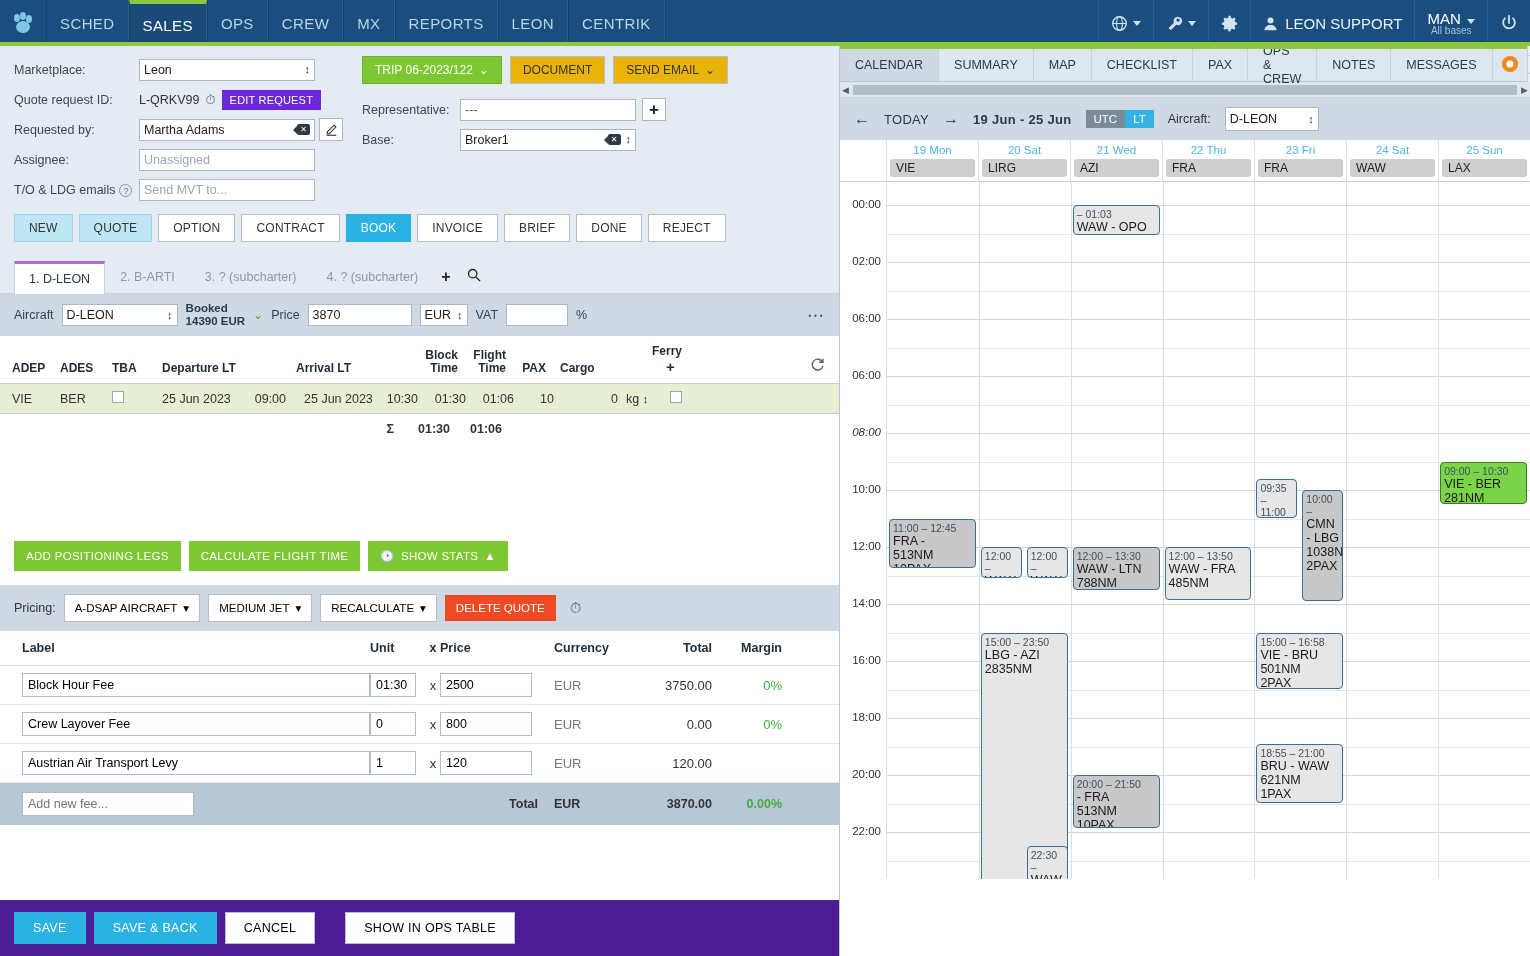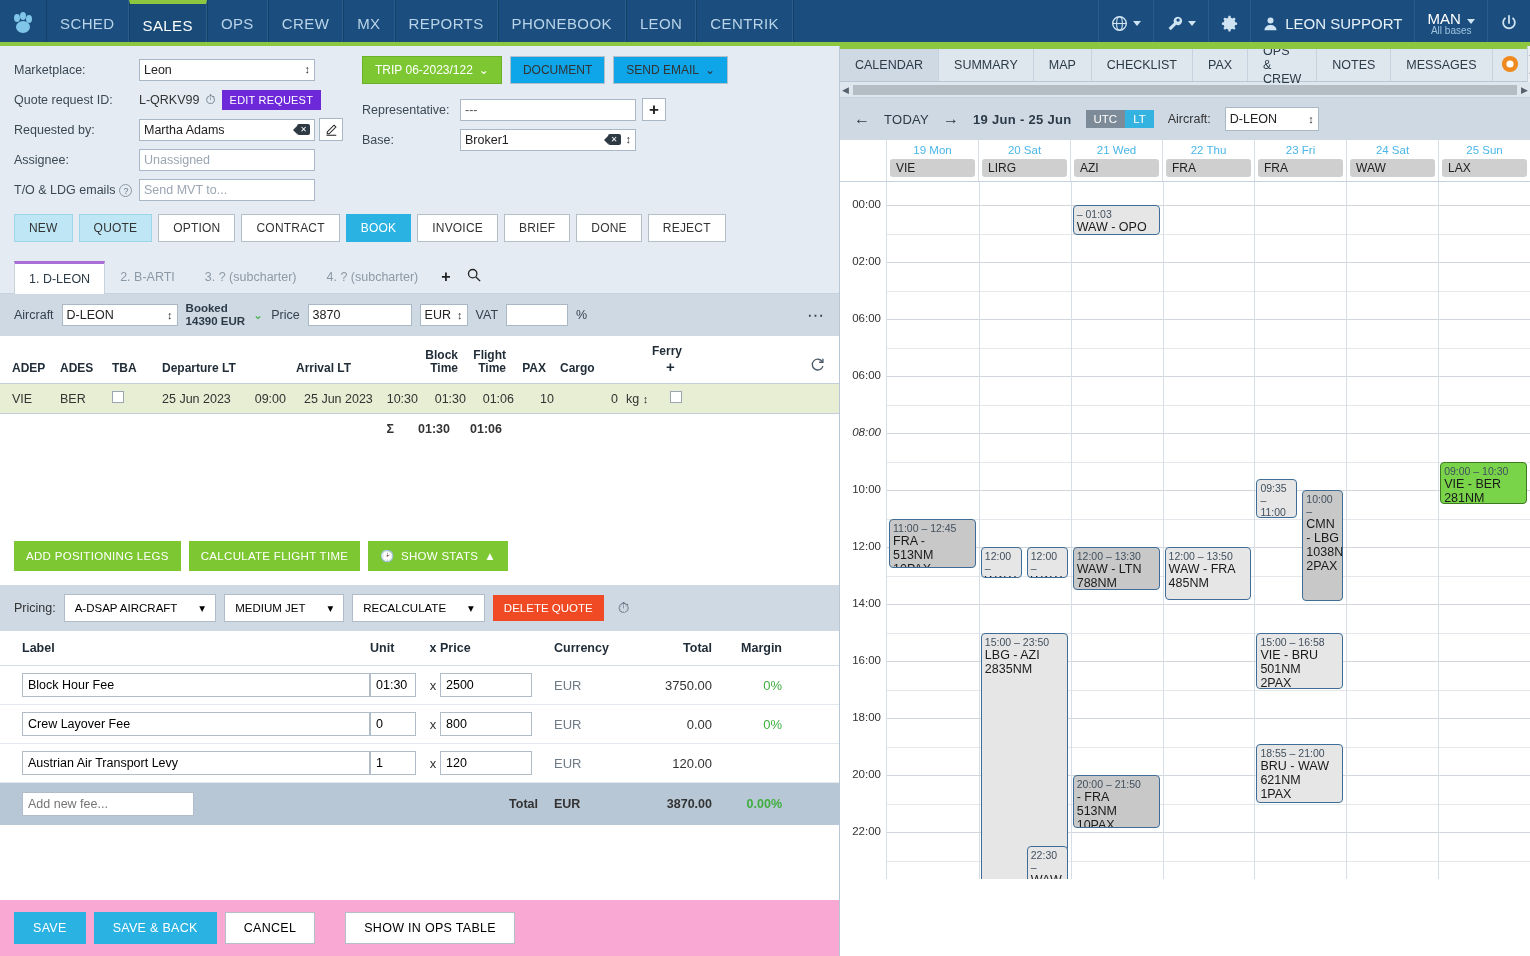--- a/index.html
+++ b/index.html
@@ -78,21 +78,21 @@
   .btn-edit { width:24px;height:23px;border:1px solid #aab7c4;background:#fff;margin-left:4px;display:flex;align-items:center;justify-content:center;cursor:pointer;}
   .btn-plus { width:24px;height:23px;border:1px solid #aab7c4;background:#fff;margin-left:6px;display:flex;align-items:center;justify-content:center;cursor:pointer;font-size:17px;font-weight:bold;color:#222;}
   .btn-edit-request {
     background:#6d28d9; color:#fff; border:none; font-size:11px; padding:4px 8px; margin-left:6px; cursor:pointer; letter-spacing:.2px;
   }
   .hist-icon { margin-left:6px; color:#5a6b7a; font-size:13px; }
   .qmark { display:inline-block;width:13px;height:13px;border:1px solid #8a98a6;border-radius:50%;font-size:9px;line-height:12px;text-align:center;color:#6b7886;margin-left:4px;}
 
   .trip-row { display:flex; align-items:center; gap:8px; margin-bottom:12px;}
   .btn-trip { background:#7dc832; color:#fff; border:1px solid #6cb128; font-size:12px; padding:6px 12px; cursor:pointer; display:flex; align-items:center; gap:6px; }
-  .btn-plain { background:#0ea5e9; color:#333; border:1px solid #b3bfc9; font-size:12px; padding:6px 12px; cursor:pointer; display:flex; align-items:center; gap:6px;}
+  .btn-plain { background:#eab308; color:#333; border:1px solid #b3bfc9; font-size:12px; padding:6px 12px; cursor:pointer; display:flex; align-items:center; gap:6px;}
 
   .status-btns { display:flex; gap:6px; margin-top:8px; }
   .sbtn { border:1px solid #b3bfc9; background:#fff; font-size:12px; padding:6px 14px; cursor:pointer; color:#333; letter-spacing:.2px;}
   .sbtn.lightblue { background:#bfe6f5; border-color:#9ed5eb; }
   .sbtn.blue { background:#29b2e2; border-color:#29b2e2; color:#fff; }
 
   
   .qtabs { display:flex; align-items:center; background:#e4ebf2; padding: 10px 14px 0 14px; border-bottom:1px solid #c6d2dd;}
   .qtab { padding:8px 14px; font-size:12.5px; cursor:pointer; border:1px solid transparent; border-bottom:none; color:#8c99a6;}
   .qtab.active { background:#fff; color:#2b3a47; border-color:#c6d2dd; border-top:3px solid #a96fd6; position:relative; top:1px;}
@@ -127,40 +127,40 @@
   .c-ferry{width:60px;text-align:center;}
   .legs-row { display:flex; align-items:center; background:#e8eed3; height:30px; font-size:12.5px; border-bottom:1px solid #c4ced8;}
   .chk { width:12px;height:12px;border:1px solid #9aa6b2;background:#fff;display:inline-block;}
   .sum-row { display:flex; align-items:center; font-size:12.5px; font-weight:bold; padding: 8px 0; }
   .refresh { margin-left:auto; padding-right:14px; color:#4a5a68; font-size:15px; cursor:pointer;}
 
   .green-btns { display:flex; gap:8px; padding: 14px; }
   .gbtn { background:#7dc832; color:#fff; border:none; font-size:11.5px; padding:8px 12px; cursor:pointer; letter-spacing:.3px; display:flex; align-items:center; gap:6px;}
 
   .pricing-bar { background:#cfd9e4; display:flex; align-items:center; gap:8px; padding:9px 14px; font-size:12.5px;}
-  .pbtn { background:#fff; border:1px solid #b0bcc7; font-size:11.5px; padding:6px 10px; cursor:pointer; display:flex; gap:22px; align-items:center;}
+  .pbtn { background:#fff; border:1px solid #b0bcc7; font-size:11.5px; padding:6px 10px; cursor:pointer; display:flex; gap:6px; align-items:center;}
   .pbtn.red { background:#f04a25; border-color:#f04a25; color:#fff;}
 
   .fees-head { display:flex; font-weight:bold; font-size:12.5px; color:#1f2b36; padding:10px 0 10px 0; border-bottom:1px solid #d4dce4;}
   .fee-row { display:flex; align-items:center; padding:7px 0; border-bottom:1px solid #e3e9ef;}
   .f-label{width:370px; padding-left:22px;}
   .f-unit{width:56px;}
   .f-x{width:14px;text-align:center;}
   .f-price{width:104px;}
   .f-cur{width:82px; padding-left:10px;}
   .f-total{width:86px; text-align:right;}
   .f-margin{width:78px; text-align:right; padding-right:8px;}
   .fee-inp { height:24px; border:1px solid #b0bcc7; background:#fff; font-size:12.5px; padding:0 5px; width:100%; font-family:"Liberation Sans", sans-serif;}
   .fee-inp.u { width:46px;}
   .fee-inp.p { width:92px;}
   .fee-total-row { display:flex; align-items:center; background:#b8c7d6; padding:9px 0; font-size:12.5px; font-weight:bold;}
   .green-t { color:#3fae3f; }
   .cur-grey { color:#6e7a86; font-weight:normal;}
 
-  .bottom-bar { position:absolute; bottom:0; left:0; right:0; background:#f9a8d4; padding:12px 14px; display:flex; gap:8px; border-top:1px solid #fff;}
+  .bottom-bar { position:absolute; bottom:0; left:0; right:0; background:#4c1d95; padding:12px 14px; display:flex; gap:8px; border-top:1px solid #fff;}
   .bbtn { font-size:12.5px; padding:8px 18px; cursor:pointer; border:1px solid #b3bfc9; background:#fff; letter-spacing:.3px;}
   .bbtn.cyan { background:#29b2e2; border-color:#29b2e2; color:#fff;}
 
   
   .rtabs { display:flex; background:#dfe7ee; border-bottom:1px solid #b9c7d4; position:relative; height:36px;}
   .rtabs:before{content:"";position:absolute;left:0;right:0;top:-1px;height:4px;background:#8dc63f;}
   .rtab { padding:10px 15px 8px 15px; font-size:12.5px; color:#2b3a47; cursor:pointer; border-right:1px solid #c6d2dd; display:flex;align-items:center;}
   .rtab.active { background:#cfd9e4; }
   .rtab-logo { margin-left:auto; display:flex; align-items:center; padding:0 8px;}
   .scroll-v { width:14px; background:#eceff2; border-left:1px solid #c6d2dd; display:flex;flex-direction:column;justify-content:space-between;align-items:center; padding:2px 0;}
@@ -221,23 +221,20 @@
       <span>OPS</span>
     </div>
   <div class="nav-item">
       <span>CREW</span>
     </div>
   <div class="nav-item">
       <span>MX</span>
     </div>
   <div class="nav-item">
       <span>REPORTS</span>
-    </div>
-  <div class="nav-item">
-      <span>PHONEBOOK</span>
     </div>
   <div class="nav-item">
       <span>LEON</span>
     </div>
   <div class="nav-item">
       <span>CENTRIK</span>
     </div>
   <div class="nav-spacer"></div>
   <div class="nav-right">
     <div class="nav-icon">

